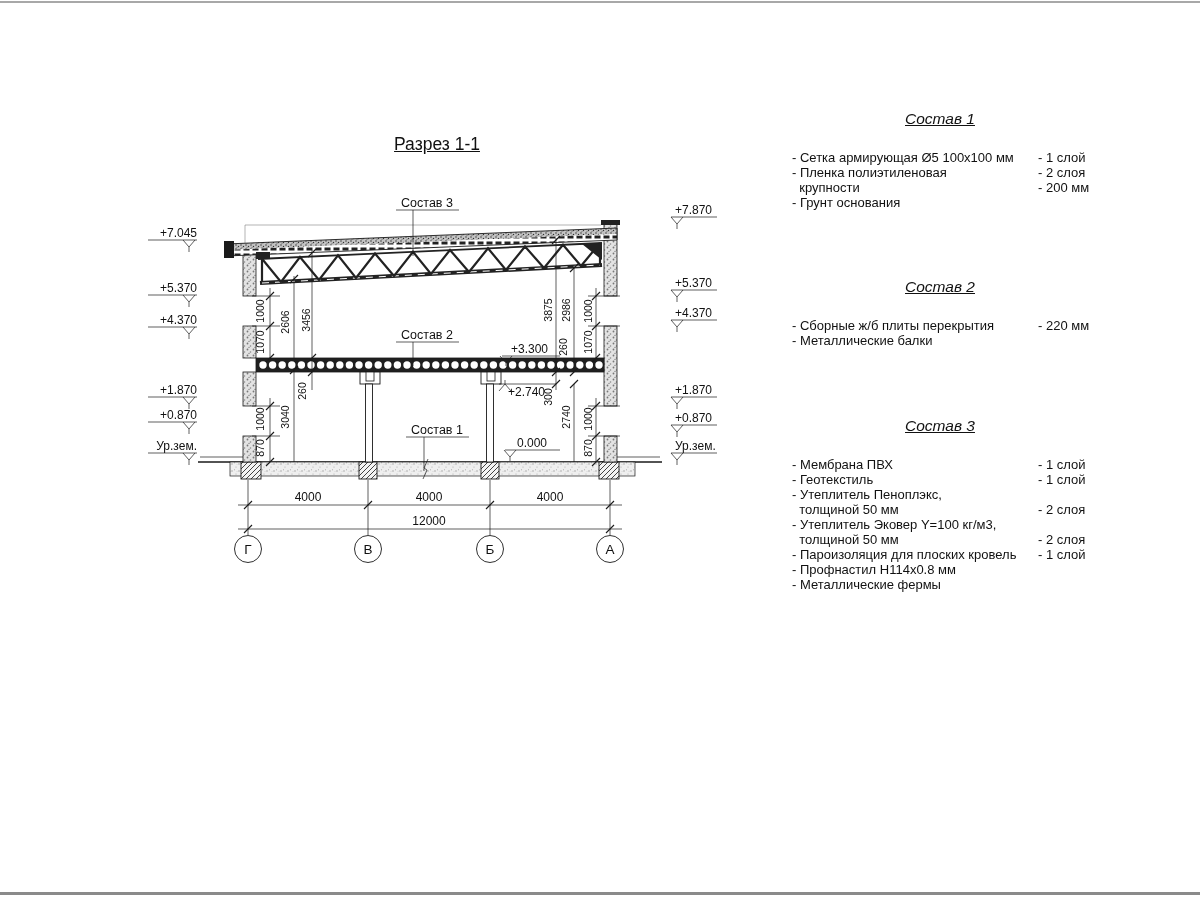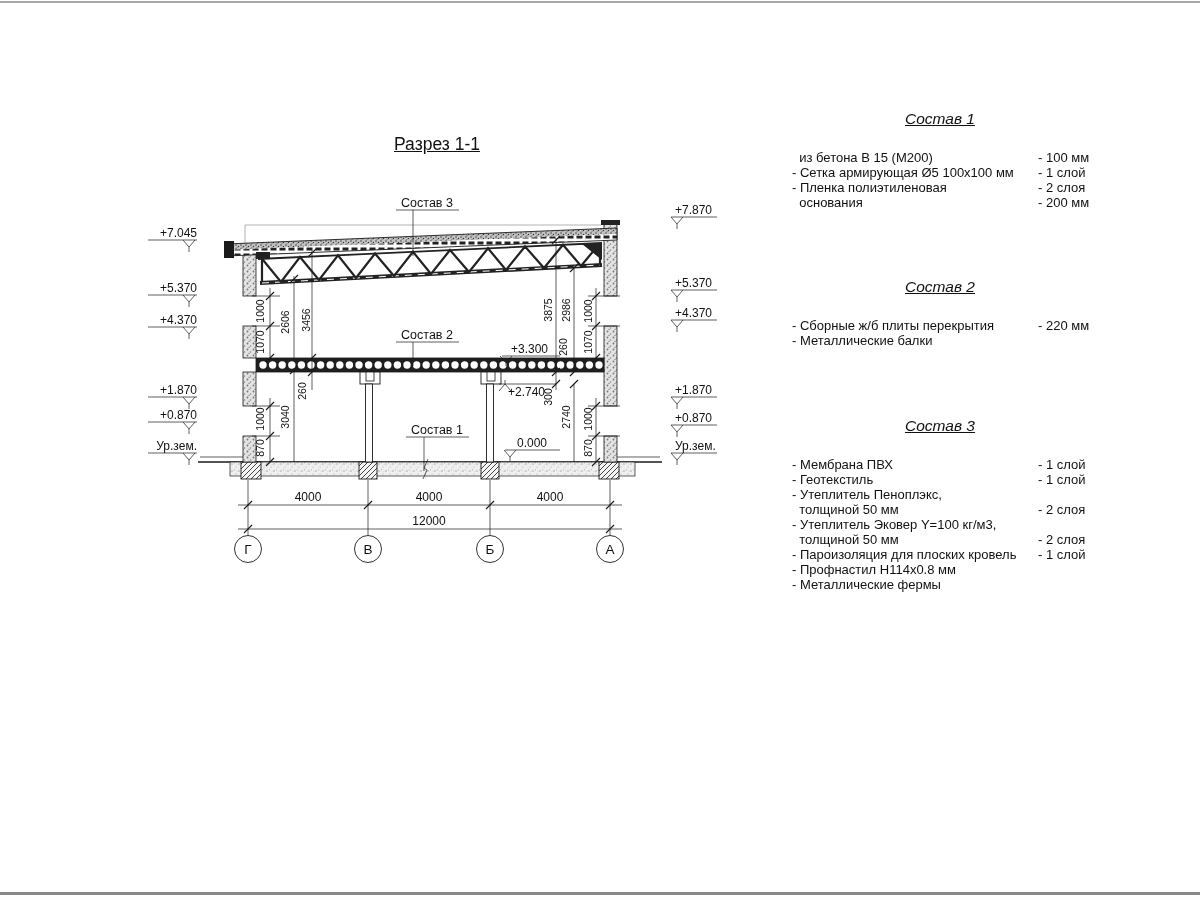--- a/index.html
+++ b/index.html
@@ -375,24 +375,24 @@
       <text class="t-axis" x="368" y="554" text-anchor="middle">В</text>
       <circle cx="490" cy="549" r="13.5" fill="#fff" stroke="#1a1a1a" stroke-width="0.9"></circle>
       <text class="t-axis" x="490" y="554" text-anchor="middle">Б</text>
       <circle cx="610" cy="549" r="13.5" fill="#fff" stroke="#1a1a1a" stroke-width="0.9"></circle>
       <text class="t-axis" x="610" y="554" text-anchor="middle">А</text>
     </g>
   </svg>
 
   <div class="spec" id="spec1">
     <span class="spec-heading">Состав 1</span>
-    <div class="spec-row"><span>  из бетона В 15 (М200)</span><span class="spec-val">- 100 мм</span></div>
     <div class="spec-row"><span>- Сетка армирующая Ø5 100х100 мм</span><span class="spec-val">- 1 слой</span></div>
     <div class="spec-row"><span>- Пленка полиэтиленовая</span><span class="spec-val">- 2 слоя</span></div>
-    <div class="spec-row"><span>  основания</span><span class="spec-val">- 200 мм</span></div>
+    <div class="spec-row"><span>  крупности</span><span class="spec-val">- 200 мм</span></div>
+    <div class="spec-row"><span>- Грунт основания</span><span class="spec-val"></span></div>
   </div>
 
   <div class="spec" id="spec2">
     <span class="spec-heading">Состав 2</span>
     <div class="spec-row"><span>- Сборные ж/б плиты перекрытия</span><span class="spec-val">- 220 мм</span></div>
     <div class="spec-row"><span>- Металлические балки</span><span class="spec-val"></span></div>
   </div>
 
   <div class="spec" id="spec3">
     <span class="spec-heading">Состав 3</span>

